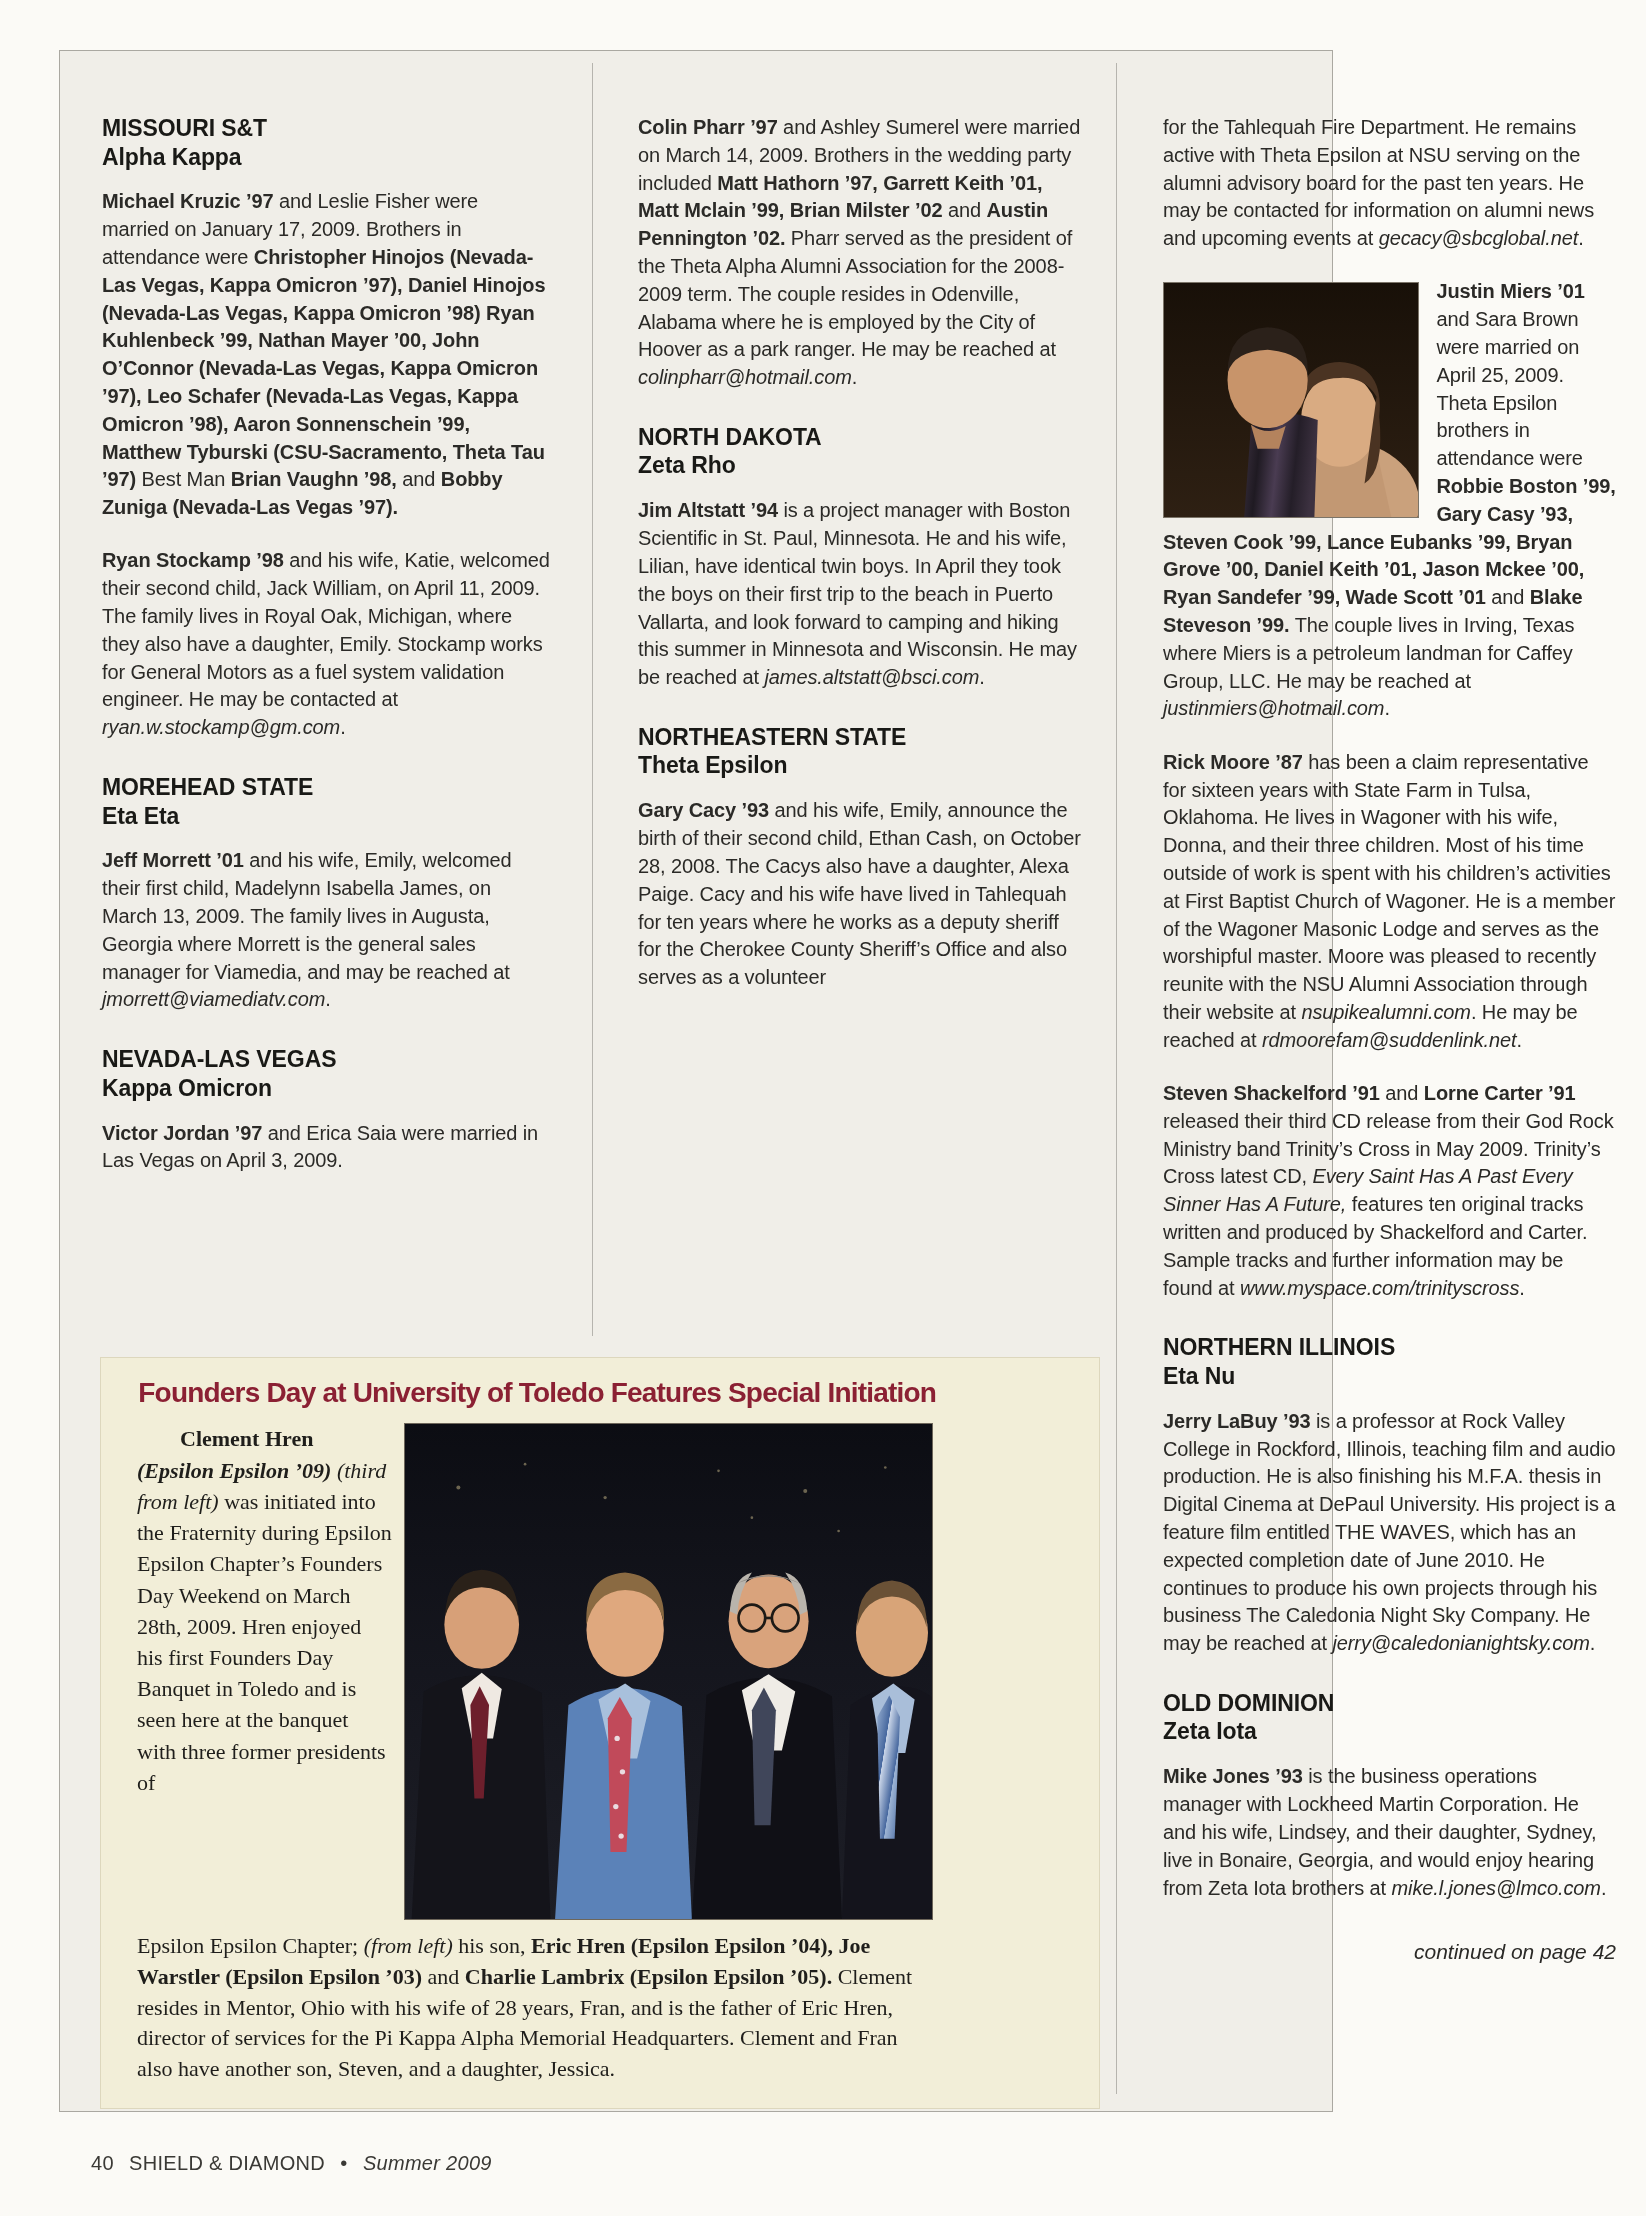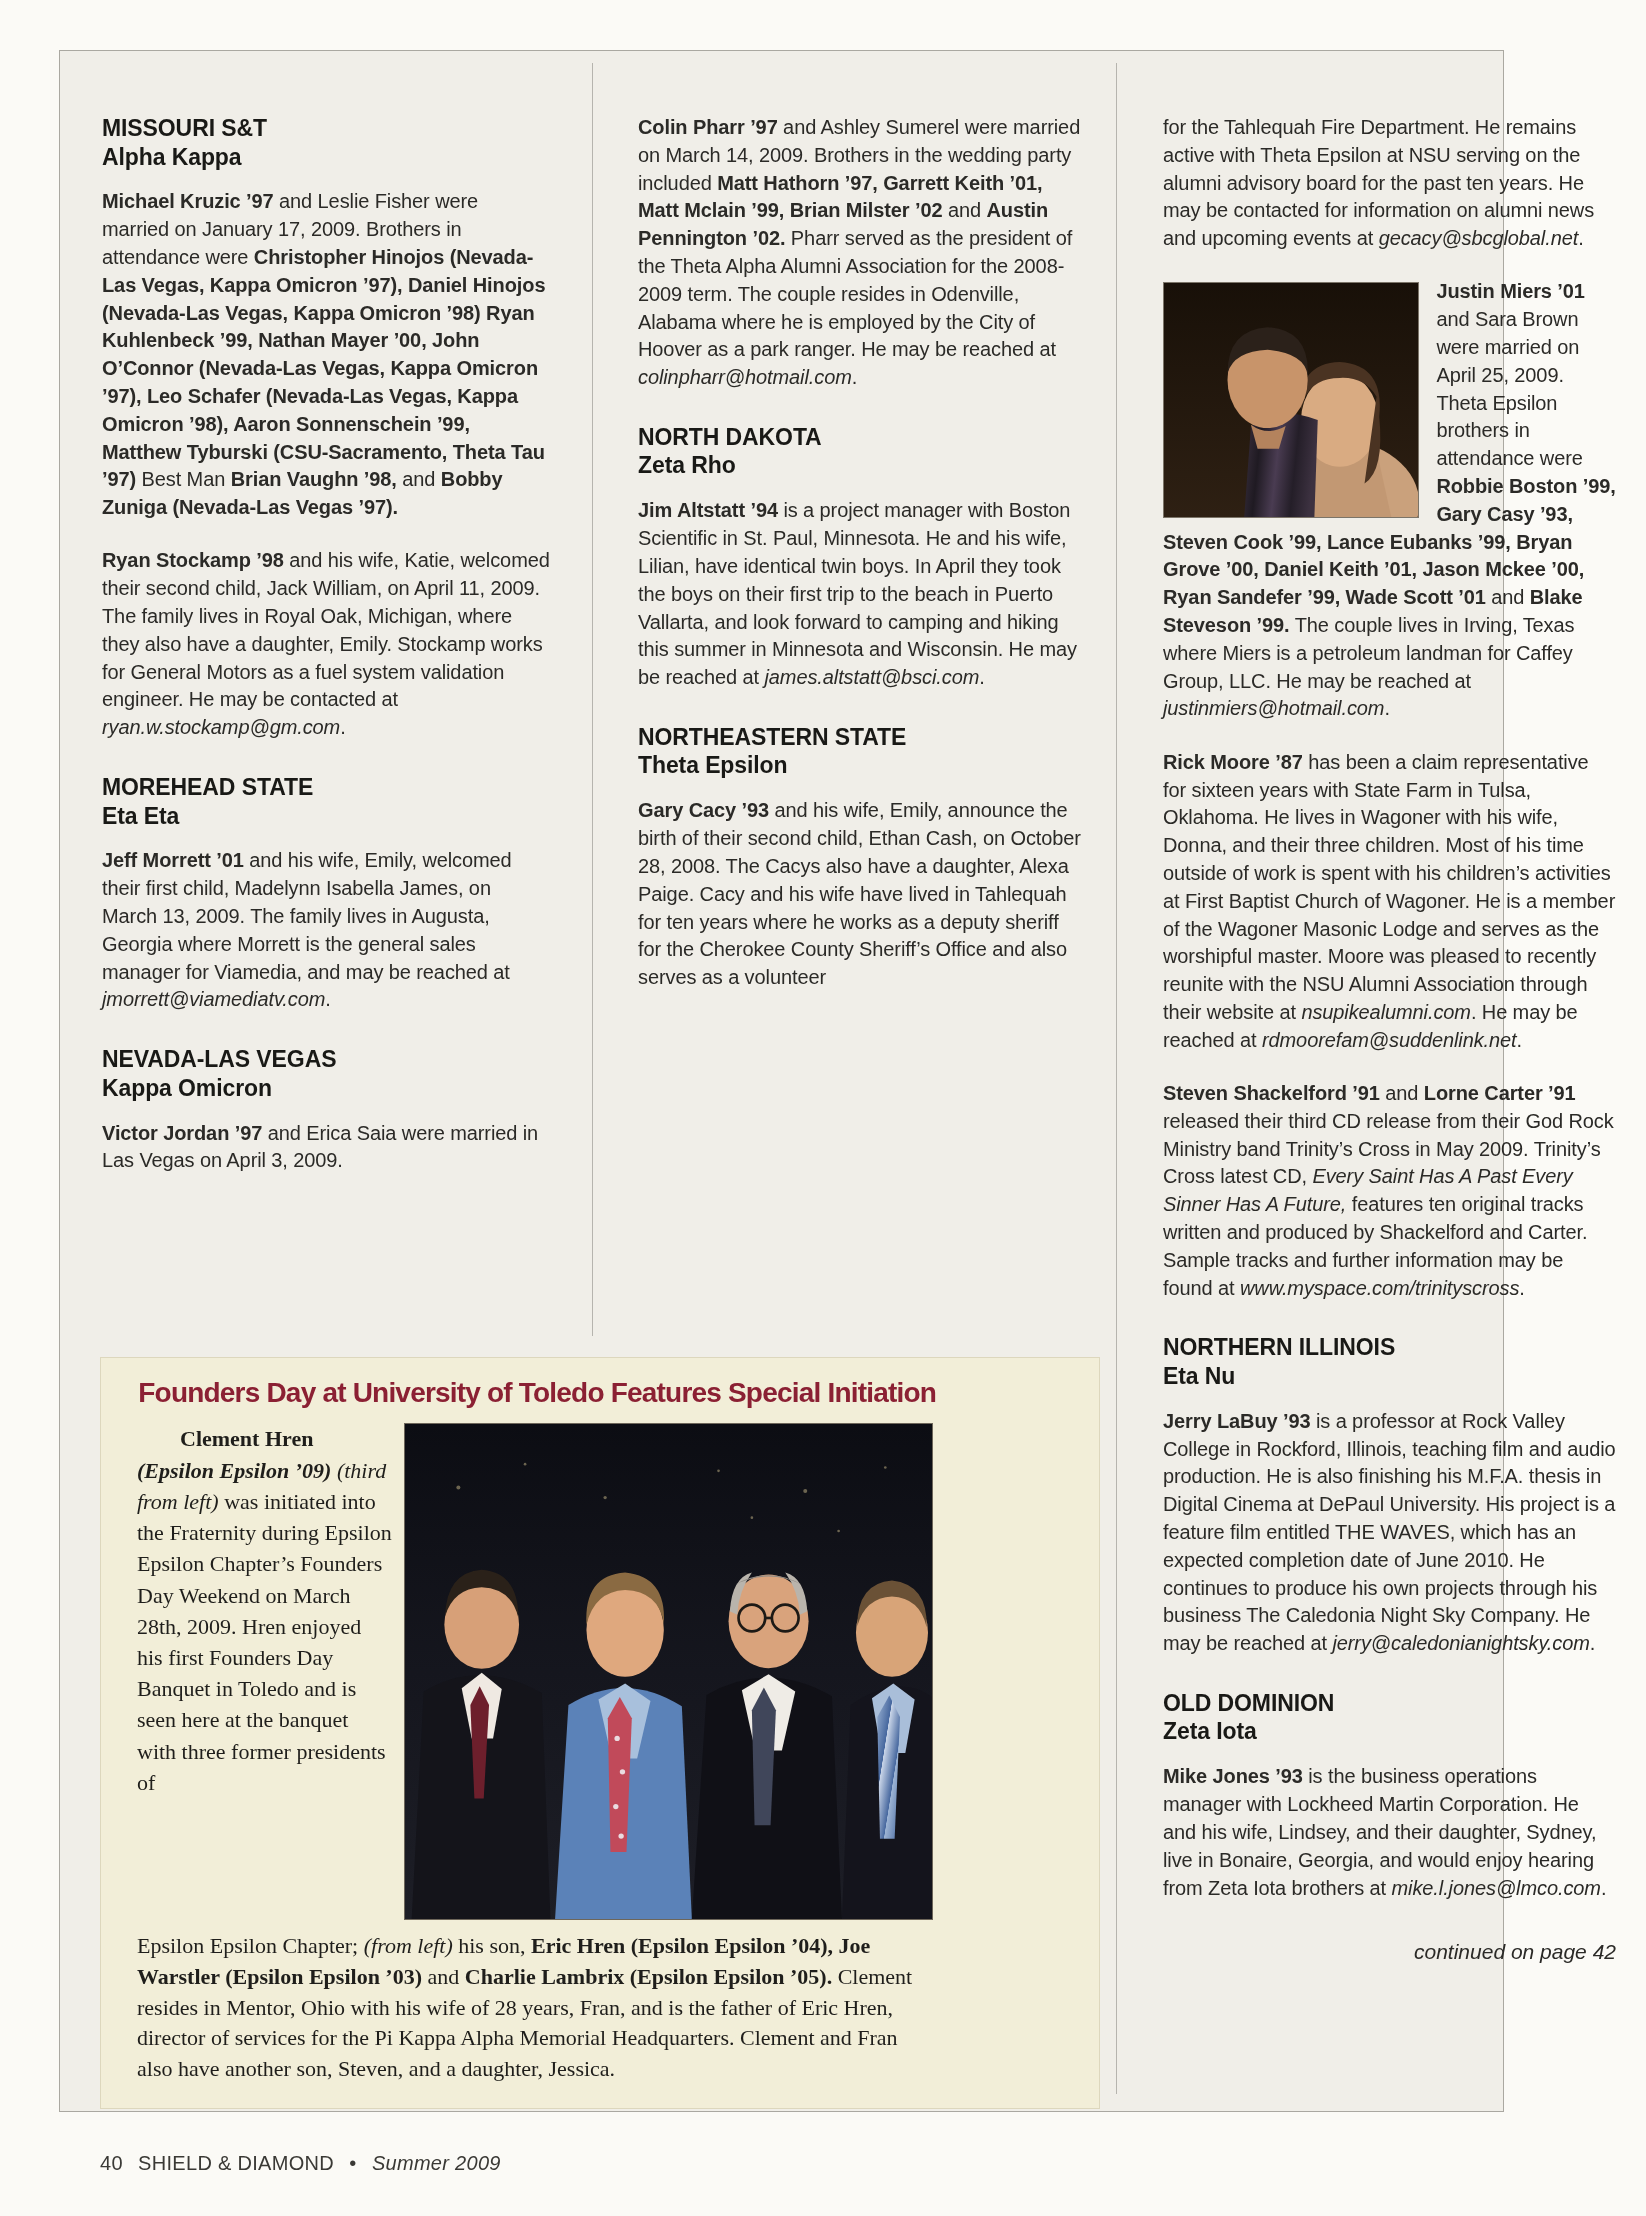--- a/index.html
+++ b/index.html
@@ -4,21 +4,21 @@
 <style>
   html,body{margin:0;padding:0;}
   body{
     width:1647px;height:2216px;position:relative;
     background:#fbfaf6;
     font-family:"Liberation Sans","DejaVu Sans",sans-serif;
     color:#2b2a27;
     -webkit-font-smoothing:antialiased;
   }
   .page-frame{
-    position:absolute;left:59px;top:50px;width:1445px;height:2062px;
+    position:absolute;left:59px;top:50px;width:1274px;height:2062px;
     background:#f0eee8;
     border:1.3px solid #aaa8a1;
     box-sizing:border-box;
   }
   .col-rule{position:absolute;width:1.3px;background:#b6b4ae;}
   #rule-1{left:532px;top:12px;height:1273px;}
   #rule-2{left:1056px;top:12px;height:2031px;}
   .col{position:absolute;top:63px;}
   #col-1{left:42px;width:448px;}
   #col-2{left:578px;width:449px;}
@@ -66,21 +66,21 @@
     border:0.7px solid #6d665a;box-sizing:border-box;
   }
   .founders-photo svg{display:block;width:100%;height:100%;}
   .caption-full{
     width:797px;
     font-family:"Liberation Serif","DejaVu Serif",serif;
     font-size:22px;line-height:1.4;color:#1f1e1b;
     margin-top:10.7px;
   }
   .page-footer{
-    position:absolute;left:100px;top:2152px;font-size:20px;color:#3a3935;letter-spacing:0.3px;
+    position:absolute;left:91px;top:2152px;font-size:20px;color:#3a3935;letter-spacing:0.3px;
   }
   .page-footer span{margin-right:9.4px;}
   .page-footer .issue{font-style:italic;margin-right:0;}
 </style>
 </head>
 <body>
 
 <div class="page-frame">
   <div class="col-rule" id="rule-1"></div>
   <div class="col-rule" id="rule-2"></div>

